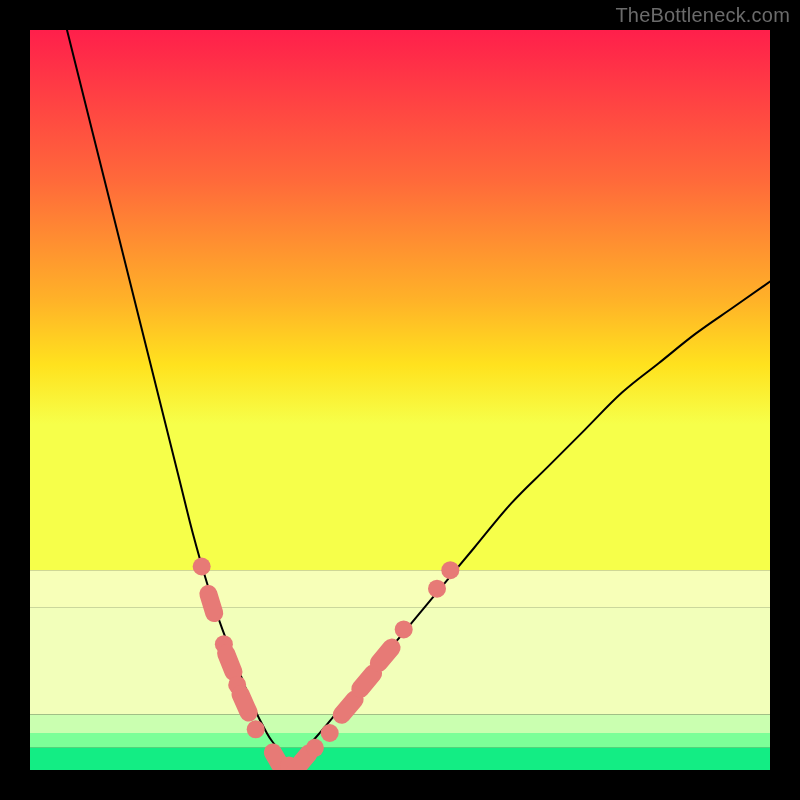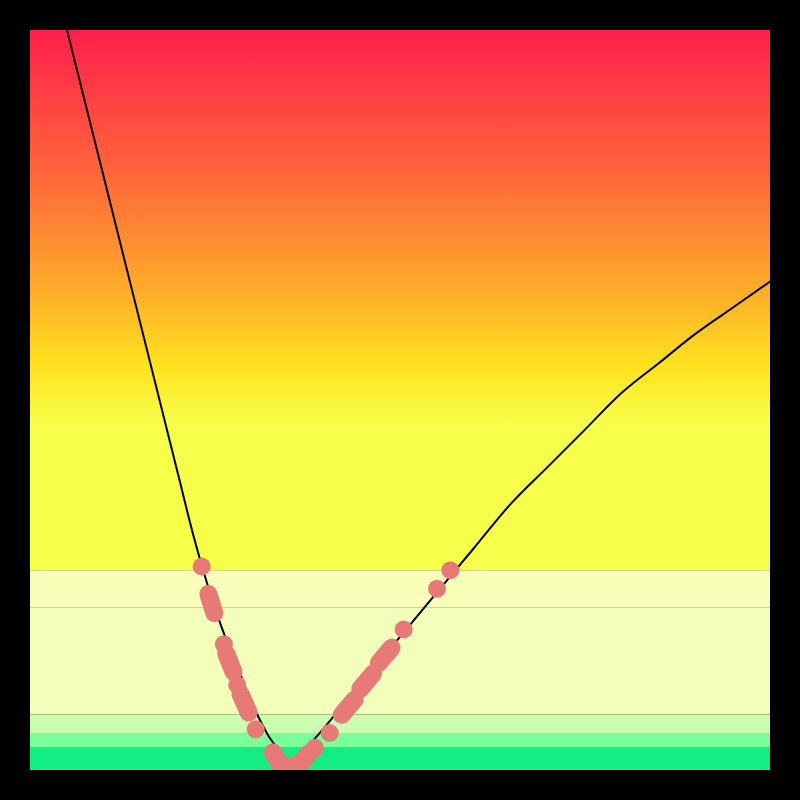--- a/index.html
+++ b/index.html
@@ -26,20 +26,21 @@
     color: #6b6b6b;
     font-weight: 500;
     letter-spacing: 0.2px;
   }
   svg { display: block; }
 </style>
 </head>
 <body>
 
 <div class="outer">
+  <div class="watermark">TheBottleneck.com</div>
   <div class="plot">
     <svg id="chart-svg" width="740" height="740" viewBox="0 0 740 740">
         <defs>
           <linearGradient id="bg-grad" x1="0" y1="0" x2="0" y2="1">
             <stop offset="0%" stop-color="#ff1f4b"></stop>
             <stop offset="28%" stop-color="#ff6a3a"></stop>
             <stop offset="50%" stop-color="#ffb228"></stop>
             <stop offset="62%" stop-color="#ffe21e"></stop>
             <stop offset="73%" stop-color="#f6ff4a"></stop>
           </linearGradient>

